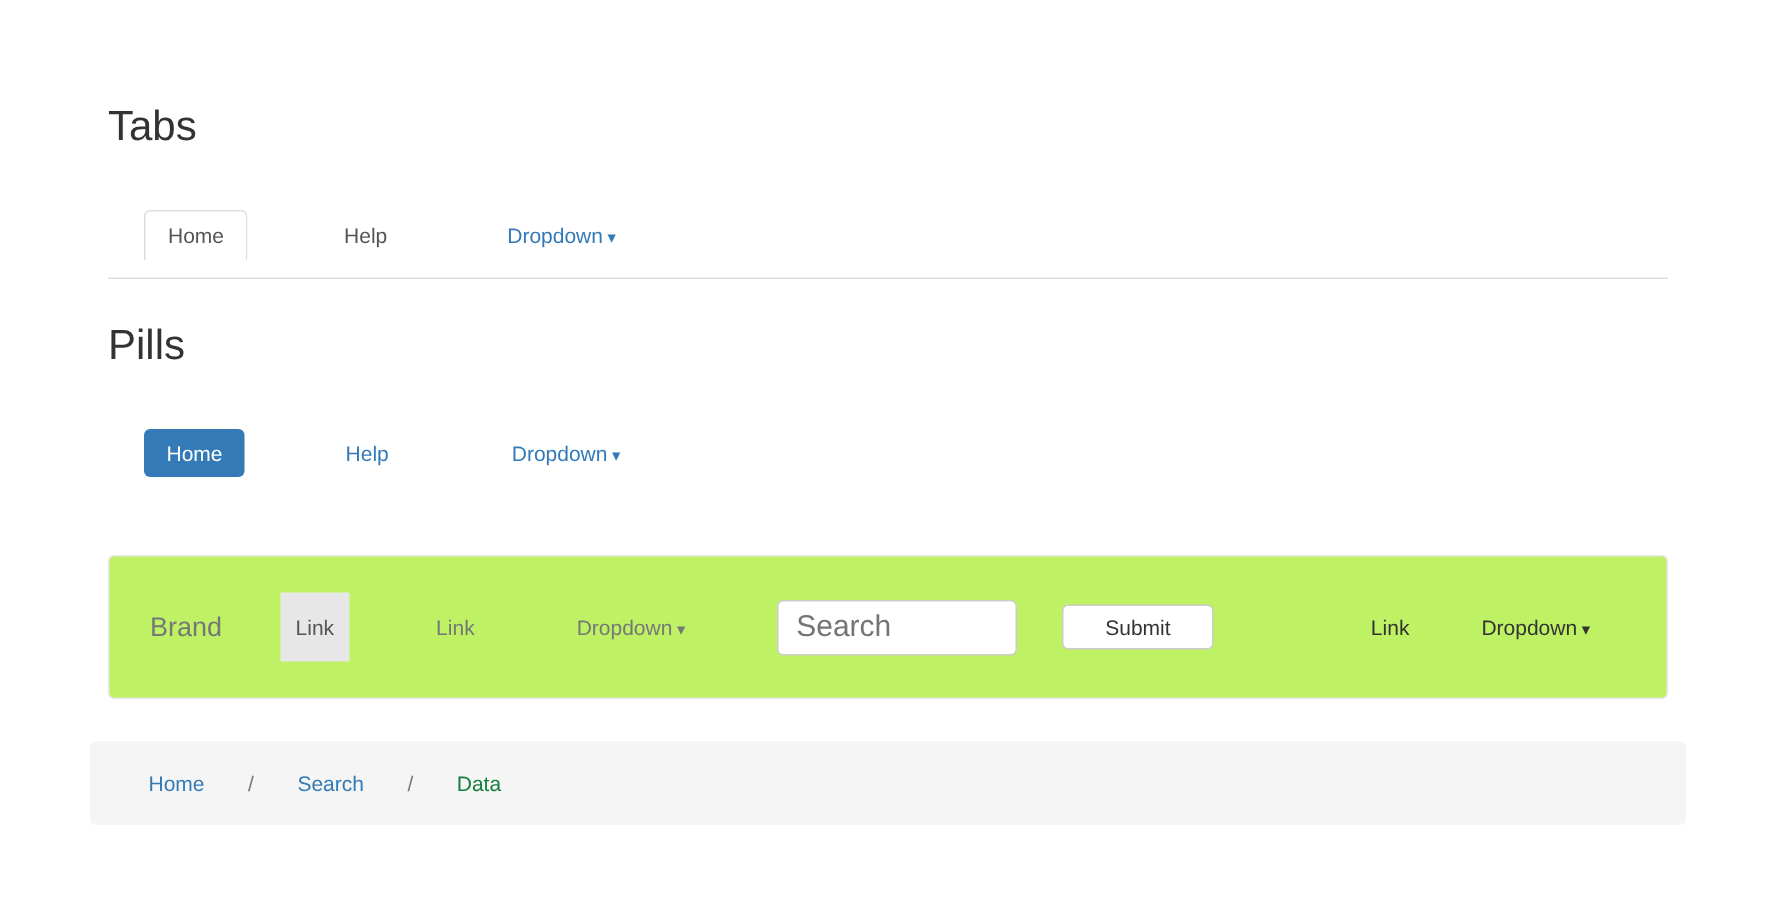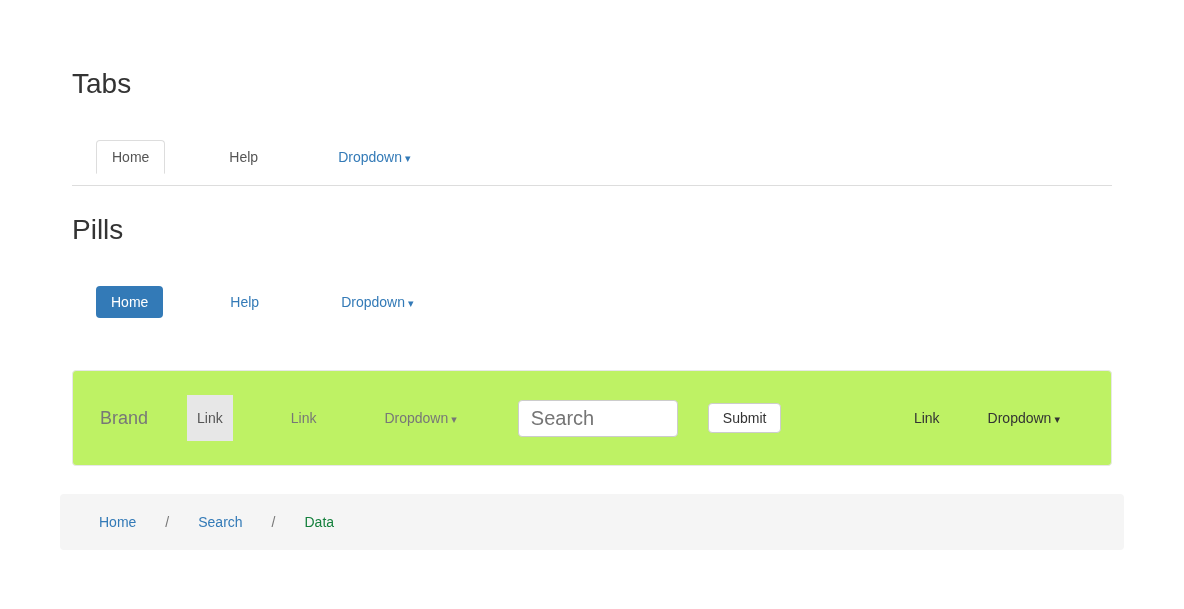--- a/index.html
+++ b/index.html
@@ -124,21 +124,21 @@
     }
     .navbar-form input[type="text"] {
       padding: 6px 12px;
       border: 1px solid #ccc;
       border-radius: 4px;
       font-size: 20px;
       width: 160px;
       outline: none;
     }
     .navbar-form button {
-      padding: 6px 14px;
+      padding: 6px 28px;
       background-color: #fff;
       border: 1px solid #ccc;
       border-radius: 4px;
       font-size: 14px;
       cursor: pointer;
       color: #333;
     }
     .navbar-right {
       margin-left: auto;
       display: flex;

